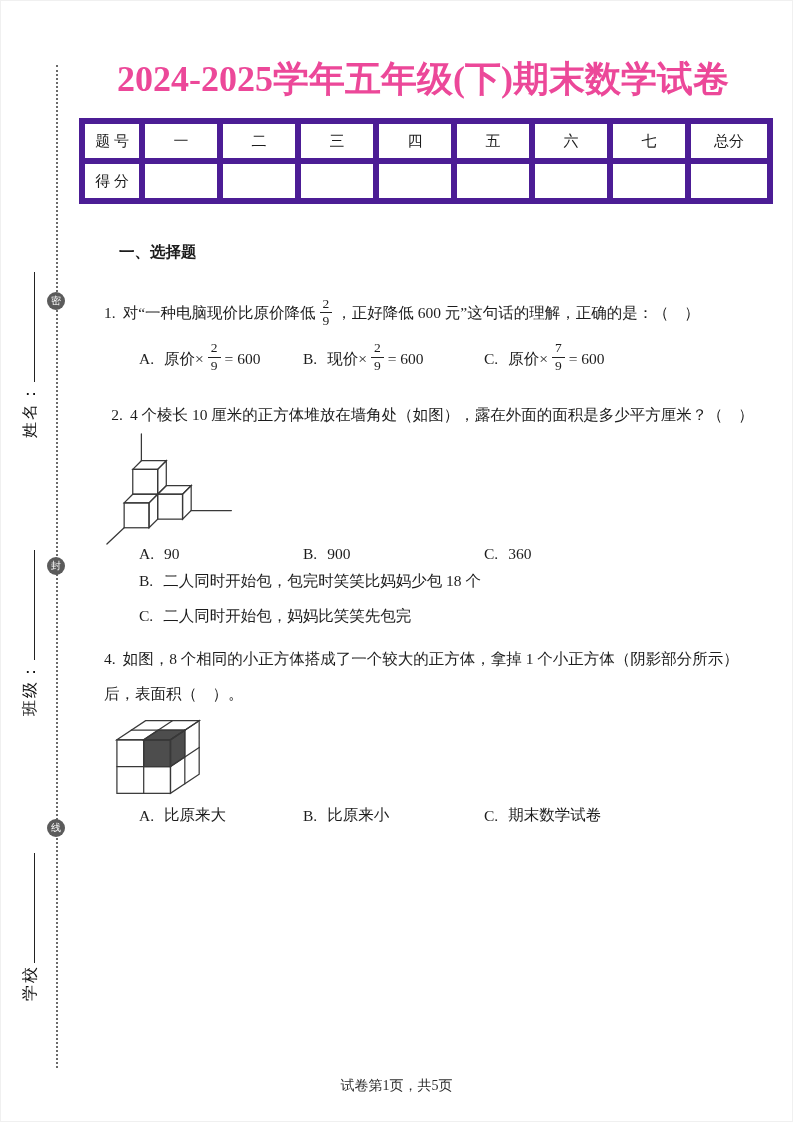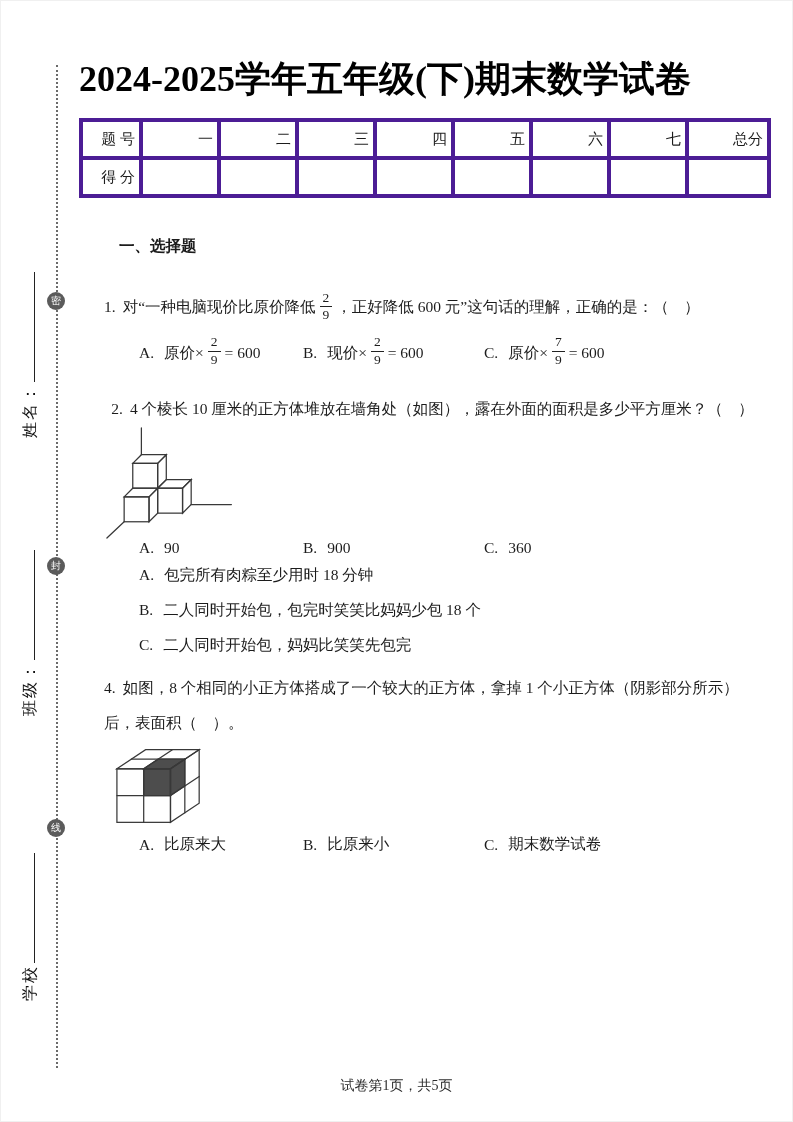--- a/index.html
+++ b/index.html
@@ -16,26 +16,26 @@
     background:#5b5b5b; color:#fff; font-size:10px; line-height:18px; text-align:center;
   }
   .margin-field {
     position:absolute; left:18px; transform-origin:0 0; transform:rotate(-90deg);
     white-space:nowrap; font-size:16px; color:#111; letter-spacing:2px;
   }
   .margin-field .blank { display:inline-block; width:110px; border-bottom:1.5px solid #222; height:0.95em; margin-left:2px; }
 
   
   .content { position:absolute; left:78px; top:0; width:688px; }
-  .title { margin:54px 0 0 0; font-size:36px; font-weight:bold; color:#000000; letter-spacing:0px; }
+  .title { margin:54px 0 0 0; text-align:center; font-size:36px; font-weight:bold; color:#ec4899; letter-spacing:0px; }
   .meta  { margin-top:8px; text-align:right; font-size:15px; padding-right:2px; }
   .meta .gap { display:inline-block; width:26px; }
 
   table.score { margin-top:14px; border-collapse:collapse; width:688px; table-layout:fixed; border:2px solid #2e2e2e; }
-  table.score td { border:4px solid #4c1d95; height:26px; text-align:right; font-size:15px; padding:4px; }
+  table.score td { border:6px solid #4c1d95; height:26px; text-align:center; font-size:15px; padding:4px; }
   table.score col.c0 { width:60px; } table.score col.cm { width:78px; } table.score col.c8 { width:82px; }
 
   .section-heading { margin:38px 0 0 40px; font-size:15.5px; font-weight:bold; }
 
   .q { margin-left:25px; margin-right:6px; font-size:15.5px; line-height:35px; }
   .q .qnum { margin-right:7px; }
   .q1 { margin-top:28px; line-height:44px; }
   .opt-row { display:flex; margin-left:60px; font-size:15.5px; align-items:center; }
   .opt-row .opt { display:flex; align-items:center; }
   .opt-row .opt .lbl { margin-right:10px; }
@@ -191,21 +191,20 @@
           <span class="lbl">B.</span>
           <span>900</span>
         </div>
       <div class="opt">
           <span class="lbl">C.</span>
           <span>360</span>
         </div>
     </div>
 
     <div class="opts-block">
-      <div><span class="lbl">A.</span><span>包完所有肉粽至少用时 18 分钟</span></div>
       <div><span class="lbl">B.</span><span>二人同时开始包，包完时笑笑比妈妈少包 18 个</span></div>
       <div><span class="lbl">C.</span><span>二人同时开始包，妈妈比笑笑先包完</span></div>
     </div>
 
     <div class="q" style="margin-top:8px;">
       <span class="qnum">4.</span><span>如图，8 个相同的小正方体搭成了一个较大的正方体，拿掉 1 个小正方体（阴影部分所示）后，表面积（　）。</span>
     </div>
     <div class="figure" style="margin-left:28px; margin-top:2px;">
       <svg width="104" height="88" viewBox="0 0 104 92">
 

